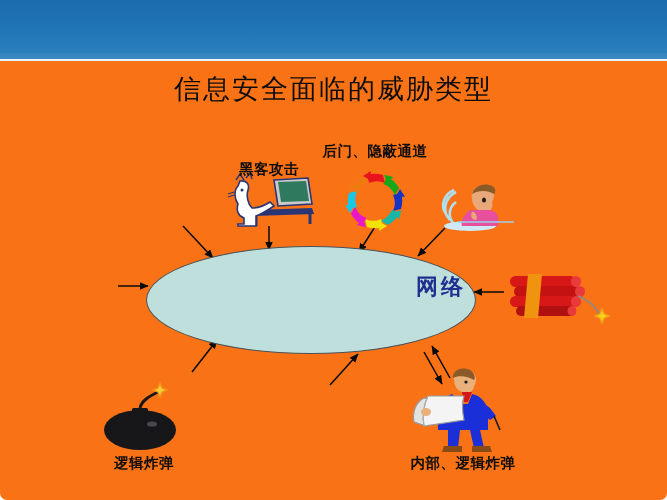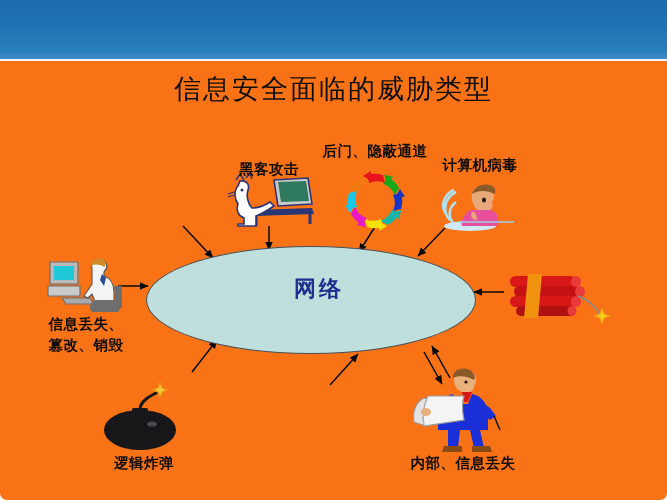--- a/index.html
+++ b/index.html
@@ -37,25 +37,25 @@
 
   
   .ellipse{
     position:absolute;left:146px;top:246px;width:330px;height:108px;
     border-radius:50%;
     background:#bfdfdc;
     border:1.6px solid #4a5258;
     box-sizing:border-box;
   }
   .ellipse-label{
-    position:absolute;left:154px;top:275px;width:330px;
-    text-align:center;
+    position:absolute;left:136px;top:275px;width:330px;
+    text-align:right;
     font-size:22px;line-height:28px;letter-spacing:3px;
     color:#1f2f8f;font-weight:700;
-    font-family:Liberation Sans, sans-serif;
+    font-family:Liberation Mono, monospace;
   }
 
   
   .lbl{
     position:absolute;
     font-size:14.5px;line-height:19px;
     font-weight:700;color:#0c0c0c;
     letter-spacing:0.5px;
     text-align:center;
     white-space:pre-line;
@@ -175,38 +175,22 @@
       <ellipse cx="34" cy="48" rx="26" ry="5" fill="#cfeaf6"></ellipse>
       <path d="M36 20 C34 12 42 6 50 8 C58 10 60 18 56 24 C58 30 54 34 48 34 C42 34 36 28 36 20 Z" fill="#e8a87a"></path>
       <path d="M36 16 C38 8 48 4 56 8 C60 10 60 14 58 16 C52 12 42 12 36 16 Z" fill="#8a5a28"></path>
       <ellipse cx="48" cy="22" rx="2" ry="2.6" fill="#1a1a1a"></ellipse>
       <path d="M34 32 C28 36 24 44 26 48 L62 48 C64 40 60 34 54 32 Z" fill="#e8509e"></path>
       <path d="M34 36 C28 40 26 44 28 46 L34 44 Z" fill="#e8509e"></path>
       <path d="M52 32 C58 32 62 36 62 40 L56 42 Z" fill="#e8509e"></path>
       <path d="M36 34 C34 38 36 42 40 42 C42 40 40 36 38 34 Z" fill="#e8a87a"></path>
       <path d="M22 44 L78 44" stroke="#9ad2e8" stroke-width="1.6"></path>
     </svg>
-    <div class="lbl" style="left:-5px;top:-22px;width:98px;">计算机病毒</div>
-  </div>
-
-  <div class="node" style="left:44px;top:256px;">
-    <svg width="82" height="58" viewBox="0 0 82 58">
-      <path d="M6 6 L34 6 L34 28 L6 28 Z" fill="#b9b9b9" stroke="#6e6e6e" stroke-width="1.2"></path>
-      <path d="M10 10 L30 10 L30 24 L10 24 Z" fill="#1ec8d8"></path>
-      <path d="M4 30 L36 30 L36 40 L4 40 Z" fill="#c9c9c9" stroke="#6e6e6e" stroke-width="1.2"></path>
-      <path d="M18 42 L46 42 L50 48 L22 48 Z" fill="#a9a9a9" stroke="#6e6e6e" stroke-width="1.2"></path>
-      <path d="M48 12 C46 6 52 2 58 4 C64 6 64 12 60 16 L60 20 C66 22 70 28 70 36 L70 48 L52 48 L48 38 L44 42 L40 40 L48 28 Z" fill="#f4f4f4" stroke="#555" stroke-width="1.1"></path>
-      <path d="M47 10 C46 4 54 1 60 4 C62 6 62 10 60 11 C56 8 50 8 47 10 Z" fill="#d08a2a"></path>
-      <path d="M58 18 L62 22 L60 30 L56 24 Z" fill="#2a4a9a"></path>
-      <path d="M52 44 C46 46 44 52 48 56 L74 56 C78 52 76 46 70 44 Z" fill="#6e6e6e"></path>
-      <path d="M70 30 L78 30 L78 52 L72 52 Z" fill="#6e6e6e"></path>
-    </svg>
-    <div class="lbl" style="left:-10px;top:58px;width:104px;line-height:21px;">信息丢失、
-篡改、销毁</div>
-  </div>
+  </div>
+
 
   <div class="node" style="left:504px;top:266px;">
     <svg width="110" height="62" viewBox="0 0 110 62">
       <g>
         <rect x="6" y="10" width="66" height="11" rx="5.5" fill="#d81717"></rect>
         <rect x="10" y="20" width="66" height="11" rx="5.5" fill="#c41212"></rect>
         <rect x="6" y="30" width="66" height="11" rx="5.5" fill="#d81717"></rect>
         <rect x="12" y="40" width="60" height="10" rx="5" fill="#b01010"></rect>
         <ellipse cx="72" cy="15.5" rx="5" ry="5.5" fill="#e83a3a"></ellipse>
         <ellipse cx="76" cy="25.5" rx="5" ry="5.5" fill="#e83a3a"></ellipse>
@@ -249,16 +233,16 @@
       <path d="M44 62 L44 80 L54 80 L56 62 Z" fill="#1a2fd8"></path>
       <path d="M66 62 L70 80 L80 80 L76 62 Z" fill="#1a2fd8"></path>
       <path d="M40 78 L58 78 L58 84 L38 84 Z" fill="#8a4a14"></path>
       <path d="M68 78 L86 78 L88 84 L68 84 Z" fill="#8a4a14"></path>
       <path d="M20 30 C12 34 8 44 10 54 L22 58 C24 48 28 40 34 34 Z" fill="#e3e3e3" stroke="#9a9a9a" stroke-width="1.2"></path>
       <path d="M24 28 C20 36 18 48 20 58 L60 52 C58 42 58 34 60 28 Z" fill="#f4f4f4" stroke="#9a9a9a" stroke-width="1.2"></path>
       <path d="M24 28 C20 36 18 48 20 58" stroke="#b5b5b5" stroke-width="1" fill="none"></path>
       <path d="M90 48 L96 62" stroke="#1a1a1a" stroke-width="1.6"></path>
       <ellipse cx="22" cy="44" rx="5" ry="4" fill="#e8b07a"></ellipse>
     </svg>
-    <div class="lbl" style="left:-14px;top:86px;width:146px;">内部、信息丢失</div>
+    <div class="lbl" style="left:-14px;top:86px;width:146px;">内部、逻辑炸弹</div>
   </div>
 
 </div>
 
 </body></html>

